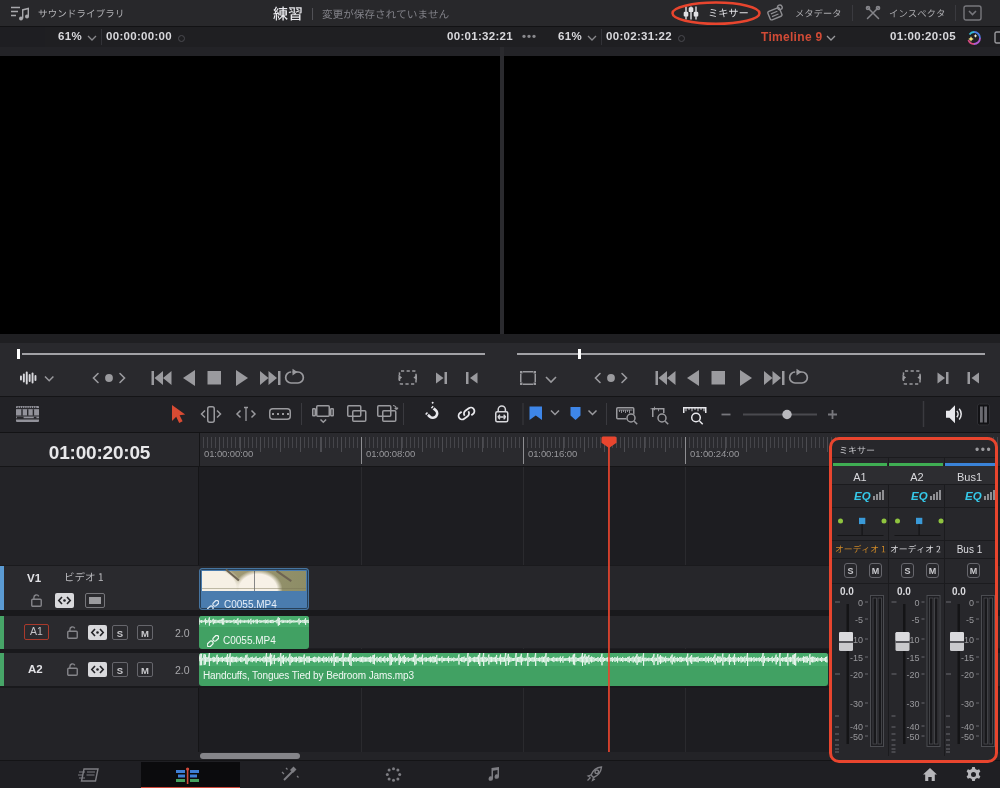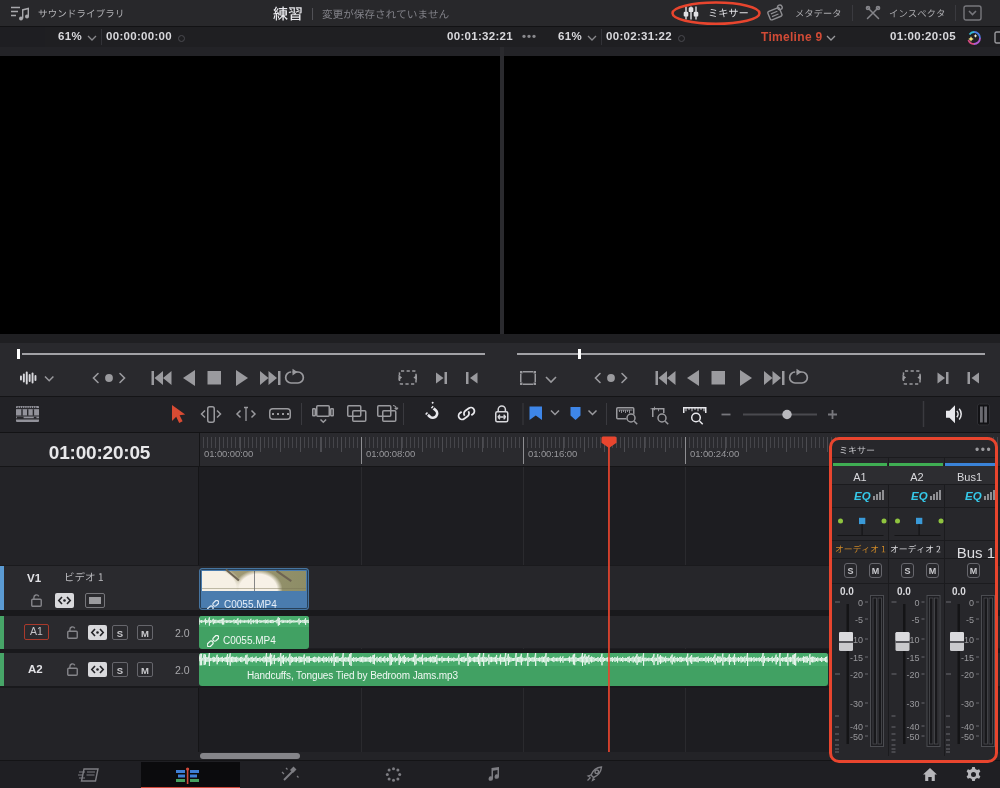--- a/index.html
+++ b/index.html
@@ -535,21 +535,21 @@
         </g>
       </svg>
       <span class="abs" style="left:24px;top:19px;font-size:10px;color:#f0f8f3;">C0055.MP4</span>
     </div>
 
     <div class="clip" style="left:199px;top:186px;width:629px;height:33px;border-radius:3px;overflow:hidden;background:#41a163;">
       <svg class="abs" style="left:0;top:0" width="629" height="13" viewBox="0 0 629 13" preserveAspectRatio="none">
         <rect width="629" height="13" fill="#48ab6c"></rect>
         <path d="M0 6.5 L0.0 4.8 L0.0 8.2 L0.0 6.5 L1.3 0.7 L1.3 12.3 L1.3 6.5 L2.6 0.8 L2.6 12.2 L2.6 6.5 L3.9 5.4 L3.9 7.6 L3.9 6.5 L5.2 1.0 L5.2 12.0 L5.2 6.5 L6.5 1.6 L6.5 11.4 L6.5 6.5 L7.8 4.2 L7.8 8.8 L7.8 6.5 L9.1 4.3 L9.1 8.7 L9.1 6.5 L10.4 -0.3 L10.4 13.3 L10.4 6.5 L11.7 4.9 L11.7 8.1 L11.7 6.5 L13.0 5.2 L13.0 7.8 L13.0 6.5 L14.3 3.8 L14.3 9.2 L14.3 6.5 L15.6 4.3 L15.6 8.7 L15.6 6.5 L16.9 4.7 L16.9 8.3 L16.9 6.5 L18.2 1.7 L18.2 11.3 L18.2 6.5 L19.5 4.0 L19.5 9.0 L19.5 6.5 L20.8 4.8 L20.8 8.2 L20.8 6.5 L22.1 4.5 L22.1 8.5 L22.1 6.5 L23.4 3.8 L23.4 9.2 L23.4 6.5 L24.7 5.0 L24.7 8.0 L24.7 6.5 L26.0 4.4 L26.0 8.6 L26.0 6.5 L27.3 3.9 L27.3 9.1 L27.3 6.5 L28.6 1.0 L28.6 12.0 L28.6 6.5 L29.9 3.9 L29.9 9.1 L29.9 6.5 L31.2 0.3 L31.2 12.7 L31.2 6.5 L32.5 3.9 L32.5 9.1 L32.5 6.5 L33.8 3.6 L33.8 9.4 L33.8 6.5 L35.1 4.0 L35.1 9.0 L35.1 6.5 L36.4 4.3 L36.4 8.7 L36.4 6.5 L37.7 3.7 L37.7 9.3 L37.7 6.5 L39.0 4.5 L39.0 8.5 L39.0 6.5 L40.3 5.3 L40.3 7.7 L40.3 6.5 L41.6 4.1 L41.6 8.9 L41.6 6.5 L42.9 3.8 L42.9 9.2 L42.9 6.5 L44.2 4.7 L44.2 8.3 L44.2 6.5 L45.5 5.4 L45.5 7.6 L45.5 6.5 L46.8 2.2 L46.8 10.8 L46.8 6.5 L48.1 1.6 L48.1 11.4 L48.1 6.5 L49.4 4.6 L49.4 8.4 L49.4 6.5 L50.7 5.3 L50.7 7.7 L50.7 6.5 L52.0 4.3 L52.0 8.7 L52.0 6.5 L53.3 3.8 L53.3 9.2 L53.3 6.5 L54.6 4.9 L54.6 8.1 L54.6 6.5 L55.9 4.7 L55.9 8.3 L55.9 6.5 L57.2 3.5 L57.2 9.5 L57.2 6.5 L58.5 5.1 L58.5 7.9 L58.5 6.5 L59.8 5.0 L59.8 8.0 L59.8 6.5 L61.1 4.2 L61.1 8.8 L61.1 6.5 L62.4 5.5 L62.4 7.5 L62.4 6.5 L63.7 4.7 L63.7 8.3 L63.7 6.5 L65.0 3.5 L65.0 9.5 L65.0 6.5 L66.3 4.4 L66.3 8.6 L66.3 6.5 L67.6 -0.5 L67.6 13.5 L67.6 6.5 L68.9 3.8 L68.9 9.2 L68.9 6.5 L70.2 3.8 L70.2 9.2 L70.2 6.5 L71.5 0.4 L71.5 12.6 L71.5 6.5 L72.8 1.7 L72.8 11.3 L72.8 6.5 L74.1 5.1 L74.1 7.9 L74.1 6.5 L75.4 1.9 L75.4 11.1 L75.4 6.5 L76.7 5.2 L76.7 7.8 L76.7 6.5 L78.0 5.4 L78.0 7.6 L78.0 6.5 L79.3 4.2 L79.3 8.8 L79.3 6.5 L80.6 4.9 L80.6 8.1 L80.6 6.5 L81.9 -0.3 L81.9 13.3 L81.9 6.5 L83.2 3.4 L83.2 9.6 L83.2 6.5 L84.5 2.0 L84.5 11.0 L84.5 6.5 L85.8 4.7 L85.8 8.3 L85.8 6.5 L87.1 3.7 L87.1 9.3 L87.1 6.5 L88.4 5.4 L88.4 7.6 L88.4 6.5 L89.7 4.4 L89.7 8.6 L89.7 6.5 L91.0 0.7 L91.0 12.3 L91.0 6.5 L92.3 3.4 L92.3 9.6 L92.3 6.5 L93.6 4.0 L93.6 9.0 L93.6 6.5 L94.9 4.7 L94.9 8.3 L94.9 6.5 L96.2 3.9 L96.2 9.1 L96.2 6.5 L97.5 3.8 L97.5 9.2 L97.5 6.5 L98.8 5.0 L98.8 8.0 L98.8 6.5 L100.1 3.4 L100.1 9.6 L100.1 6.5 L101.4 3.8 L101.4 9.2 L101.4 6.5 L102.7 3.9 L102.7 9.1 L102.7 6.5 L104.0 4.4 L104.0 8.6 L104.0 6.5 L105.3 1.5 L105.3 11.5 L105.3 6.5 L106.6 4.9 L106.6 8.1 L106.6 6.5 L107.9 3.5 L107.9 9.5 L107.9 6.5 L109.2 3.5 L109.2 9.5 L109.2 6.5 L110.5 3.5 L110.5 9.5 L110.5 6.5 L111.8 5.0 L111.8 8.0 L111.8 6.5 L113.1 5.1 L113.1 7.9 L113.1 6.5 L114.4 4.2 L114.4 8.8 L114.4 6.5 L115.7 3.7 L115.7 9.3 L115.7 6.5 L117.0 4.1 L117.0 8.9 L117.0 6.5 L118.3 5.3 L118.3 7.7 L118.3 6.5 L119.6 3.6 L119.6 9.4 L119.6 6.5 L120.9 3.9 L120.9 9.1 L120.9 6.5 L122.2 5.1 L122.2 7.9 L122.2 6.5 L123.5 4.8 L123.5 8.2 L123.5 6.5 L124.8 3.4 L124.8 9.6 L124.8 6.5 L126.1 4.6 L126.1 8.4 L126.1 6.5 L127.4 4.0 L127.4 9.0 L127.4 6.5 L128.7 5.2 L128.7 7.8 L128.7 6.5 L130.0 3.6 L130.0 9.4 L130.0 6.5 L131.3 5.2 L131.3 7.8 L131.3 6.5 L132.6 3.4 L132.6 9.6 L132.6 6.5 L133.9 4.7 L133.9 8.3 L133.9 6.5 L135.2 -0.7 L135.2 13.7 L135.2 6.5 L136.5 4.1 L136.5 8.9 L136.5 6.5 L137.8 3.5 L137.8 9.5 L137.8 6.5 L139.1 3.6 L139.1 9.4 L139.1 6.5 L140.4 5.0 L140.4 8.0 L140.4 6.5 L141.7 4.9 L141.7 8.1 L141.7 6.5 L143.0 4.2 L143.0 8.8 L143.0 6.5 L144.3 -0.5 L144.3 13.5 L144.3 6.5 L145.6 4.7 L145.6 8.3 L145.6 6.5 L146.9 4.2 L146.9 8.8 L146.9 6.5 L148.2 4.6 L148.2 8.4 L148.2 6.5 L149.5 4.4 L149.5 8.6 L149.5 6.5 L150.8 1.0 L150.8 12.0 L150.8 6.5 L152.1 -0.2 L152.1 13.2 L152.1 6.5 L153.4 5.1 L153.4 7.9 L153.4 6.5 L154.7 4.0 L154.7 9.0 L154.7 6.5 L156.0 4.8 L156.0 8.2 L156.0 6.5 L157.3 4.3 L157.3 8.7 L157.3 6.5 L158.6 5.2 L158.6 7.8 L158.6 6.5 L159.9 4.9 L159.9 8.1 L159.9 6.5 L161.2 3.9 L161.2 9.1 L161.2 6.5 L162.5 4.3 L162.5 8.7 L162.5 6.5 L163.8 3.6 L163.8 9.4 L163.8 6.5 L165.1 4.2 L165.1 8.8 L165.1 6.5 L166.4 4.4 L166.4 8.6 L166.4 6.5 L167.7 4.5 L167.7 8.5 L167.7 6.5 L169.0 4.5 L169.0 8.5 L169.0 6.5 L170.3 4.0 L170.3 9.0 L170.3 6.5 L171.6 3.5 L171.6 9.5 L171.6 6.5 L172.9 4.3 L172.9 8.7 L172.9 6.5 L174.2 2.0 L174.2 11.0 L174.2 6.5 L175.5 1.6 L175.5 11.4 L175.5 6.5 L176.8 5.3 L176.8 7.7 L176.8 6.5 L178.1 3.8 L178.1 9.2 L178.1 6.5 L179.4 5.1 L179.4 7.9 L179.4 6.5 L180.7 4.1 L180.7 8.9 L180.7 6.5 L182.0 3.6 L182.0 9.4 L182.0 6.5 L183.3 5.0 L183.3 8.0 L183.3 6.5 L184.6 4.6 L184.6 8.4 L184.6 6.5 L185.9 3.4 L185.9 9.6 L185.9 6.5 L187.2 5.1 L187.2 7.9 L187.2 6.5 L188.5 4.4 L188.5 8.6 L188.5 6.5 L189.8 5.1 L189.8 7.9 L189.8 6.5 L191.1 0.6 L191.1 12.4 L191.1 6.5 L192.4 1.3 L192.4 11.7 L192.4 6.5 L193.7 4.2 L193.7 8.8 L193.7 6.5 L195.0 5.3 L195.0 7.7 L195.0 6.5 L196.3 3.8 L196.3 9.2 L196.3 6.5 L197.6 5.2 L197.6 7.8 L197.6 6.5 L198.9 5.4 L198.9 7.6 L198.9 6.5 L200.2 1.0 L200.2 12.0 L200.2 6.5 L201.5 3.6 L201.5 9.4 L201.5 6.5 L202.8 4.9 L202.8 8.1 L202.8 6.5 L204.1 3.5 L204.1 9.5 L204.1 6.5 L205.4 2.2 L205.4 10.8 L205.4 6.5 L206.7 4.0 L206.7 9.0 L206.7 6.5 L208.0 5.3 L208.0 7.7 L208.0 6.5 L209.3 4.1 L209.3 8.9 L209.3 6.5 L210.6 5.3 L210.6 7.7 L210.6 6.5 L211.9 5.3 L211.9 7.7 L211.9 6.5 L213.2 4.5 L213.2 8.5 L213.2 6.5 L214.5 4.3 L214.5 8.7 L214.5 6.5 L215.8 0.7 L215.8 12.3 L215.8 6.5 L217.1 1.8 L217.1 11.2 L217.1 6.5 L218.4 5.4 L218.4 7.6 L218.4 6.5 L219.7 4.8 L219.7 8.2 L219.7 6.5 L221.0 3.9 L221.0 9.1 L221.0 6.5 L222.3 4.4 L222.3 8.6 L222.3 6.5 L223.6 1.6 L223.6 11.4 L223.6 6.5 L224.9 5.4 L224.9 7.6 L224.9 6.5 L226.2 4.3 L226.2 8.7 L226.2 6.5 L227.5 4.5 L227.5 8.5 L227.5 6.5 L228.8 5.2 L228.8 7.8 L228.8 6.5 L230.1 4.6 L230.1 8.4 L230.1 6.5 L231.4 3.7 L231.4 9.3 L231.4 6.5 L232.7 4.4 L232.7 8.6 L232.7 6.5 L234.0 3.4 L234.0 9.6 L234.0 6.5 L235.3 3.7 L235.3 9.3 L235.3 6.5 L236.6 4.1 L236.6 8.9 L236.6 6.5 L237.9 1.9 L237.9 11.1 L237.9 6.5 L239.2 5.3 L239.2 7.7 L239.2 6.5 L240.5 4.9 L240.5 8.1 L240.5 6.5 L241.8 5.3 L241.8 7.7 L241.8 6.5 L243.1 3.6 L243.1 9.4 L243.1 6.5 L244.4 4.9 L244.4 8.1 L244.4 6.5 L245.7 4.9 L245.7 8.1 L245.7 6.5 L247.0 5.1 L247.0 7.9 L247.0 6.5 L248.3 4.9 L248.3 8.1 L248.3 6.5 L249.6 3.4 L249.6 9.6 L249.6 6.5 L250.9 5.0 L250.9 8.0 L250.9 6.5 L252.2 4.8 L252.2 8.2 L252.2 6.5 L253.5 5.5 L253.5 7.5 L253.5 6.5 L254.8 4.5 L254.8 8.5 L254.8 6.5 L256.1 5.0 L256.1 8.0 L256.1 6.5 L257.4 5.4 L257.4 7.6 L257.4 6.5 L258.7 5.3 L258.7 7.7 L258.7 6.5 L260.0 1.4 L260.0 11.6 L260.0 6.5 L261.3 5.0 L261.3 8.0 L261.3 6.5 L262.6 4.4 L262.6 8.6 L262.6 6.5 L263.9 4.1 L263.9 8.9 L263.9 6.5 L265.2 3.6 L265.2 9.4 L265.2 6.5 L266.5 4.8 L266.5 8.2 L266.5 6.5 L267.8 5.1 L267.8 7.9 L267.8 6.5 L269.1 -0.3 L269.1 13.3 L269.1 6.5 L270.4 3.6 L270.4 9.4 L270.4 6.5 L271.7 3.9 L271.7 9.1 L271.7 6.5 L273.0 5.2 L273.0 7.8 L273.0 6.5 L274.3 4.4 L274.3 8.6 L274.3 6.5 L275.6 3.8 L275.6 9.2 L275.6 6.5 L276.9 4.2 L276.9 8.8 L276.9 6.5 L278.2 4.0 L278.2 9.0 L278.2 6.5 L279.5 1.9 L279.5 11.1 L279.5 6.5 L280.8 -0.3 L280.8 13.3 L280.8 6.5 L282.1 4.3 L282.1 8.7 L282.1 6.5 L283.4 4.2 L283.4 8.8 L283.4 6.5 L284.7 -0.1 L284.7 13.1 L284.7 6.5 L286.0 3.9 L286.0 9.1 L286.0 6.5 L287.3 4.3 L287.3 8.7 L287.3 6.5 L288.6 5.3 L288.6 7.7 L288.6 6.5 L289.9 1.5 L289.9 11.5 L289.9 6.5 L291.2 3.9 L291.2 9.1 L291.2 6.5 L292.5 3.9 L292.5 9.1 L292.5 6.5 L293.8 4.4 L293.8 8.6 L293.8 6.5 L295.1 4.5 L295.1 8.5 L295.1 6.5 L296.4 3.9 L296.4 9.1 L296.4 6.5 L297.7 1.9 L297.7 11.1 L297.7 6.5 L299.0 4.9 L299.0 8.1 L299.0 6.5 L300.3 4.8 L300.3 8.2 L300.3 6.5 L301.6 1.5 L301.6 11.5 L301.6 6.5 L302.9 4.1 L302.9 8.9 L302.9 6.5 L304.2 4.1 L304.2 8.9 L304.2 6.5 L305.5 4.4 L305.5 8.6 L305.5 6.5 L306.8 -0.4 L306.8 13.4 L306.8 6.5 L308.1 5.0 L308.1 8.0 L308.1 6.5 L309.4 0.9 L309.4 12.1 L309.4 6.5 L310.7 3.8 L310.7 9.2 L310.7 6.5 L312.0 4.5 L312.0 8.5 L312.0 6.5 L313.3 5.0 L313.3 8.0 L313.3 6.5 L314.6 5.0 L314.6 8.0 L314.6 6.5 L315.9 5.2 L315.9 7.8 L315.9 6.5 L317.2 -0.2 L317.2 13.2 L317.2 6.5 L318.5 4.4 L318.5 8.6 L318.5 6.5 L319.8 4.0 L319.8 9.0 L319.8 6.5 L321.1 3.6 L321.1 9.4 L321.1 6.5 L322.4 0.8 L322.4 12.2 L322.4 6.5 L323.7 4.5 L323.7 8.5 L323.7 6.5 L325.0 5.2 L325.0 7.8 L325.0 6.5 L326.3 4.8 L326.3 8.2 L326.3 6.5 L327.6 5.5 L327.6 7.5 L327.6 6.5 L328.9 -0.6 L328.9 13.6 L328.9 6.5 L330.2 4.0 L330.2 9.0 L330.2 6.5 L331.5 4.9 L331.5 8.1 L331.5 6.5 L332.8 4.6 L332.8 8.4 L332.8 6.5 L334.1 4.2 L334.1 8.8 L334.1 6.5 L335.4 4.6 L335.4 8.4 L335.4 6.5 L336.7 -0.3 L336.7 13.3 L336.7 6.5 L338.0 4.9 L338.0 8.1 L338.0 6.5 L339.3 4.9 L339.3 8.1 L339.3 6.5 L340.6 4.4 L340.6 8.6 L340.6 6.5 L341.9 4.7 L341.9 8.3 L341.9 6.5 L343.2 3.6 L343.2 9.4 L343.2 6.5 L344.5 4.1 L344.5 8.9 L344.5 6.5 L345.8 3.5 L345.8 9.5 L345.8 6.5 L347.1 0.1 L347.1 12.9 L347.1 6.5 L348.4 4.5 L348.4 8.5 L348.4 6.5 L349.7 4.1 L349.7 8.9 L349.7 6.5 L351.0 5.4 L351.0 7.6 L351.0 6.5 L352.3 5.2 L352.3 7.8 L352.3 6.5 L353.6 4.7 L353.6 8.3 L353.6 6.5 L354.9 3.9 L354.9 9.1 L354.9 6.5 L356.2 4.9 L356.2 8.1 L356.2 6.5 L357.5 4.8 L357.5 8.2 L357.5 6.5 L358.8 4.6 L358.8 8.4 L358.8 6.5 L360.1 5.1 L360.1 7.9 L360.1 6.5 L361.4 3.6 L361.4 9.4 L361.4 6.5 L362.7 5.0 L362.7 8.0 L362.7 6.5 L364.0 3.4 L364.0 9.6 L364.0 6.5 L365.3 5.2 L365.3 7.8 L365.3 6.5 L366.6 5.3 L366.6 7.7 L366.6 6.5 L367.9 5.3 L367.9 7.7 L367.9 6.5 L369.2 4.9 L369.2 8.1 L369.2 6.5 L370.5 3.6 L370.5 9.4 L370.5 6.5 L371.8 4.6 L371.8 8.4 L371.8 6.5 L373.1 4.4 L373.1 8.6 L373.1 6.5 L374.4 1.5 L374.4 11.5 L374.4 6.5 L375.7 0.8 L375.7 12.2 L375.7 6.5 L377.0 4.2 L377.0 8.8 L377.0 6.5 L378.3 5.0 L378.3 8.0 L378.3 6.5 L379.6 4.9 L379.6 8.1 L379.6 6.5 L380.9 4.5 L380.9 8.5 L380.9 6.5 L382.2 3.7 L382.2 9.3 L382.2 6.5 L383.5 0.1 L383.5 12.9 L383.5 6.5 L384.8 3.6 L384.8 9.4 L384.8 6.5 L386.1 1.1 L386.1 11.9 L386.1 6.5 L387.4 3.5 L387.4 9.5 L387.4 6.5 L388.7 3.7 L388.7 9.3 L388.7 6.5 L390.0 1.9 L390.0 11.1 L390.0 6.5 L391.3 4.4 L391.3 8.6 L391.3 6.5 L392.6 3.5 L392.6 9.5 L392.6 6.5 L393.9 4.1 L393.9 8.9 L393.9 6.5 L395.2 4.5 L395.2 8.5 L395.2 6.5 L396.5 5.4 L396.5 7.6 L396.5 6.5 L397.8 5.0 L397.8 8.0 L397.8 6.5 L399.1 4.1 L399.1 8.9 L399.1 6.5 L400.4 5.2 L400.4 7.8 L400.4 6.5 L401.7 4.1 L401.7 8.9 L401.7 6.5 L403.0 0.7 L403.0 12.3 L403.0 6.5 L404.3 4.2 L404.3 8.8 L404.3 6.5 L405.6 5.0 L405.6 8.0 L405.6 6.5 L406.9 5.4 L406.9 7.6 L406.9 6.5 L408.2 4.5 L408.2 8.5 L408.2 6.5 L409.5 4.1 L409.5 8.9 L409.5 6.5 L410.8 4.5 L410.8 8.5 L410.8 6.5 L412.1 4.9 L412.1 8.1 L412.1 6.5 L413.4 4.0 L413.4 9.0 L413.4 6.5 L414.7 5.4 L414.7 7.6 L414.7 6.5 L416.0 4.1 L416.0 8.9 L416.0 6.5 L417.3 4.9 L417.3 8.1 L417.3 6.5 L418.6 3.5 L418.6 9.5 L418.6 6.5 L419.9 5.4 L419.9 7.6 L419.9 6.5 L421.2 4.6 L421.2 8.4 L421.2 6.5 L422.5 5.0 L422.5 8.0 L422.5 6.5 L423.8 3.9 L423.8 9.1 L423.8 6.5 L425.1 5.0 L425.1 8.0 L425.1 6.5 L426.4 4.8 L426.4 8.2 L426.4 6.5 L427.7 5.0 L427.7 8.0 L427.7 6.5 L429.0 3.9 L429.0 9.1 L429.0 6.5 L430.3 3.5 L430.3 9.5 L430.3 6.5 L431.6 5.1 L431.6 7.9 L431.6 6.5 L432.9 4.6 L432.9 8.4 L432.9 6.5 L434.2 3.5 L434.2 9.5 L434.2 6.5 L435.5 4.6 L435.5 8.4 L435.5 6.5 L436.8 3.4 L436.8 9.6 L436.8 6.5 L438.1 1.1 L438.1 11.9 L438.1 6.5 L439.4 3.6 L439.4 9.4 L439.4 6.5 L440.7 3.9 L440.7 9.1 L440.7 6.5 L442.0 3.5 L442.0 9.5 L442.0 6.5 L443.3 5.1 L443.3 7.9 L443.3 6.5 L444.6 0.3 L444.6 12.7 L444.6 6.5 L445.9 4.7 L445.9 8.3 L445.9 6.5 L447.2 4.8 L447.2 8.2 L447.2 6.5 L448.5 5.5 L448.5 7.5 L448.5 6.5 L449.8 4.7 L449.8 8.3 L449.8 6.5 L451.1 5.2 L451.1 7.8 L451.1 6.5 L452.4 5.0 L452.4 8.0 L452.4 6.5 L453.7 3.8 L453.7 9.2 L453.7 6.5 L455.0 0.9 L455.0 12.1 L455.0 6.5 L456.3 4.7 L456.3 8.3 L456.3 6.5 L457.6 5.1 L457.6 7.9 L457.6 6.5 L458.9 1.1 L458.9 11.9 L458.9 6.5 L460.2 3.8 L460.2 9.2 L460.2 6.5 L461.5 2.1 L461.5 10.9 L461.5 6.5 L462.8 3.5 L462.8 9.5 L462.8 6.5 L464.1 3.9 L464.1 9.1 L464.1 6.5 L465.4 4.8 L465.4 8.2 L465.4 6.5 L466.7 3.5 L466.7 9.5 L466.7 6.5 L468.0 4.9 L468.0 8.1 L468.0 6.5 L469.3 4.8 L469.3 8.2 L469.3 6.5 L470.6 5.5 L470.6 7.5 L470.6 6.5 L471.9 3.6 L471.9 9.4 L471.9 6.5 L473.2 1.6 L473.2 11.4 L473.2 6.5 L474.5 4.5 L474.5 8.5 L474.5 6.5 L475.8 3.5 L475.8 9.5 L475.8 6.5 L477.1 4.9 L477.1 8.1 L477.1 6.5 L478.4 4.4 L478.4 8.6 L478.4 6.5 L479.7 5.1 L479.7 7.9 L479.7 6.5 L481.0 3.9 L481.0 9.1 L481.0 6.5 L482.3 3.9 L482.3 9.1 L482.3 6.5 L483.6 4.8 L483.6 8.2 L483.6 6.5 L484.9 4.7 L484.9 8.3 L484.9 6.5 L486.2 5.3 L486.2 7.7 L486.2 6.5 L487.5 3.9 L487.5 9.1 L487.5 6.5 L488.8 0.6 L488.8 12.4 L488.8 6.5 L490.1 4.8 L490.1 8.2 L490.1 6.5 L491.4 3.6 L491.4 9.4 L491.4 6.5 L492.7 2.0 L492.7 11.0 L492.7 6.5 L494.0 4.4 L494.0 8.6 L494.0 6.5 L495.3 4.5 L495.3 8.5 L495.3 6.5 L496.6 4.6 L496.6 8.4 L496.6 6.5 L497.9 4.1 L497.9 8.9 L497.9 6.5 L499.2 3.7 L499.2 9.3 L499.2 6.5 L500.5 5.2 L500.5 7.8 L500.5 6.5 L501.8 4.8 L501.8 8.2 L501.8 6.5 L503.1 4.7 L503.1 8.3 L503.1 6.5 L504.4 5.0 L504.4 8.0 L504.4 6.5 L505.7 4.9 L505.7 8.1 L505.7 6.5 L507.0 3.6 L507.0 9.4 L507.0 6.5 L508.3 4.8 L508.3 8.2 L508.3 6.5 L509.6 3.4 L509.6 9.6 L509.6 6.5 L510.9 5.0 L510.9 8.0 L510.9 6.5 L512.2 4.1 L512.2 8.9 L512.2 6.5 L513.5 5.2 L513.5 7.8 L513.5 6.5 L514.8 3.8 L514.8 9.2 L514.8 6.5 L516.1 1.4 L516.1 11.6 L516.1 6.5 L517.4 5.2 L517.4 7.8 L517.4 6.5 L518.7 3.4 L518.7 9.6 L518.7 6.5 L520.0 3.5 L520.0 9.5 L520.0 6.5 L521.3 3.7 L521.3 9.3 L521.3 6.5 L522.6 4.9 L522.6 8.1 L522.6 6.5 L523.9 0.5 L523.9 12.5 L523.9 6.5 L525.2 4.2 L525.2 8.8 L525.2 6.5 L526.5 4.7 L526.5 8.3 L526.5 6.5 L527.8 5.0 L527.8 8.0 L527.8 6.5 L529.1 4.2 L529.1 8.8 L529.1 6.5 L530.4 1.3 L530.4 11.7 L530.4 6.5 L531.7 4.0 L531.7 9.0 L531.7 6.5 L533.0 4.8 L533.0 8.2 L533.0 6.5 L534.3 3.8 L534.3 9.2 L534.3 6.5 L535.6 1.1 L535.6 11.9 L535.6 6.5 L536.9 4.3 L536.9 8.7 L536.9 6.5 L538.2 5.3 L538.2 7.7 L538.2 6.5 L539.5 4.0 L539.5 9.0 L539.5 6.5 L540.8 4.9 L540.8 8.1 L540.8 6.5 L542.1 3.5 L542.1 9.5 L542.1 6.5 L543.4 4.3 L543.4 8.7 L543.4 6.5 L544.7 4.6 L544.7 8.4 L544.7 6.5 L546.0 3.4 L546.0 9.6 L546.0 6.5 L547.3 5.0 L547.3 8.0 L547.3 6.5 L548.6 -0.5 L548.6 13.5 L548.6 6.5 L549.9 4.6 L549.9 8.4 L549.9 6.5 L551.2 4.6 L551.2 8.4 L551.2 6.5 L552.5 4.5 L552.5 8.5 L552.5 6.5 L553.8 5.4 L553.8 7.6 L553.8 6.5 L555.1 4.1 L555.1 8.9 L555.1 6.5 L556.4 5.3 L556.4 7.7 L556.4 6.5 L557.7 4.7 L557.7 8.3 L557.7 6.5 L559.0 5.2 L559.0 7.8 L559.0 6.5 L560.3 4.4 L560.3 8.6 L560.3 6.5 L561.6 5.2 L561.6 7.8 L561.6 6.5 L562.9 3.8 L562.9 9.2 L562.9 6.5 L564.2 -0.6 L564.2 13.6 L564.2 6.5 L565.5 3.4 L565.5 9.6 L565.5 6.5 L566.8 5.3 L566.8 7.7 L566.8 6.5 L568.1 4.7 L568.1 8.3 L568.1 6.5 L569.4 4.2 L569.4 8.8 L569.4 6.5 L570.7 5.1 L570.7 7.9 L570.7 6.5 L572.0 5.0 L572.0 8.0 L572.0 6.5 L573.3 3.7 L573.3 9.3 L573.3 6.5 L574.6 5.1 L574.6 7.9 L574.6 6.5 L575.9 4.6 L575.9 8.4 L575.9 6.5 L577.2 1.6 L577.2 11.4 L577.2 6.5 L578.5 4.0 L578.5 9.0 L578.5 6.5 L579.8 5.4 L579.8 7.6 L579.8 6.5 L581.1 -0.3 L581.1 13.3 L581.1 6.5 L582.4 5.2 L582.4 7.8 L582.4 6.5 L583.7 4.3 L583.7 8.7 L583.7 6.5 L585.0 4.8 L585.0 8.2 L585.0 6.5 L586.3 4.2 L586.3 8.8 L586.3 6.5 L587.6 4.1 L587.6 8.9 L587.6 6.5 L588.9 0.4 L588.9 12.6 L588.9 6.5 L590.2 4.4 L590.2 8.6 L590.2 6.5 L591.5 3.9 L591.5 9.1 L591.5 6.5 L592.8 4.5 L592.8 8.5 L592.8 6.5 L594.1 1.9 L594.1 11.1 L594.1 6.5 L595.4 1.0 L595.4 12.0 L595.4 6.5 L596.7 0.4 L596.7 12.6 L596.7 6.5 L598.0 5.3 L598.0 7.7 L598.0 6.5 L599.3 3.8 L599.3 9.2 L599.3 6.5 L600.6 5.3 L600.6 7.7 L600.6 6.5 L601.9 4.7 L601.9 8.3 L601.9 6.5 L603.2 5.2 L603.2 7.8 L603.2 6.5 L604.5 3.4 L604.5 9.6 L604.5 6.5 L605.8 3.8 L605.8 9.2 L605.8 6.5 L607.1 3.4 L607.1 9.6 L607.1 6.5 L608.4 3.5 L608.4 9.5 L608.4 6.5 L609.7 5.1 L609.7 7.9 L609.7 6.5 L611.0 1.2 L611.0 11.8 L611.0 6.5 L612.3 3.9 L612.3 9.1 L612.3 6.5 L613.6 3.6 L613.6 9.4 L613.6 6.5 L614.9 3.8 L614.9 9.2 L614.9 6.5 L616.2 4.4 L616.2 8.6 L616.2 6.5 L617.5 5.0 L617.5 8.0 L617.5 6.5 L618.8 4.4 L618.8 8.6 L618.8 6.5 L620.1 5.4 L620.1 7.6 L620.1 6.5 L621.4 5.1 L621.4 7.9 L621.4 6.5 L622.7 4.0 L622.7 9.0 L622.7 6.5 L624.0 5.1 L624.0 7.9 L624.0 6.5 L625.3 5.2 L625.3 7.8 L625.3 6.5 L626.6 4.1 L626.6 8.9 L626.6 6.5 L627.9 3.6 L627.9 9.4 L627.9 6.5" stroke="#ecf7f0" stroke-width="0.9" fill="none"></path>
       </svg>
-      <span class="abs" style="left:4px;top:17px;font-size:10px;letter-spacing:-0.1px;color:#f0f8f3;margin-left:44px;">Handcuffs, Tongues Tied by Bedroom Jams.mp3</span>
+      <span class="abs" style="left:4px;top:17px;font-size:10px;letter-spacing:-0.1px;color:#f0f8f3;">Handcuffs, Tongues Tied by Bedroom Jams.mp3</span>
     </div>
   </div>
 
   <div class="abs" style="left:0;top:752px;width:1000px;height:8px;background:#232327;">
     <div class="abs" style="left:200px;top:1px;width:100px;height:6px;background:#85858a;border-radius:3px;"></div>
   </div>
 
   <div id="bbar" class="abs">
     <div class="abs" style="left:141px;top:1px;width:99px;height:24.5px;background:#0b0b0d;"></div>
     <div class="abs" style="left:141px;top:25.5px;width:99px;height:2.5px;background:#d0493a;"></div>
@@ -693,21 +693,21 @@
             <g fill="#dcdce0">
               <path transform="translate(0.00,8.36) scale(0.008800,-0.008800)" d="M86 141 144 76C323 171 498 333 581 451L584 88C584 61 576 48 547 48C510 48 454 52 406 60L413 -22C462 -26 521 -28 573 -28C633 -28 664 0 664 52C663 177 660 376 657 526H816C840 526 875 525 898 524V608C878 606 839 602 813 602H656L654 699C654 727 656 755 660 783H567C571 762 573 737 576 699L579 602H215C184 602 152 605 123 608V523C154 525 183 526 217 526H546C467 406 289 240 86 141Z"></path>
               <path transform="translate(8.80,8.36) scale(0.008800,-0.008800)" d="M102 433V335C133 338 186 340 241 340C316 340 715 340 790 340C835 340 877 336 897 335V433C875 431 839 428 789 428C715 428 315 428 241 428C185 428 132 431 102 433Z"></path>
               <path transform="translate(17.60,8.36) scale(0.008800,-0.008800)" d="M203 731V648C229 650 262 651 295 651C352 651 585 651 640 651C669 651 704 650 733 648V731C704 727 669 725 640 725C585 725 352 725 294 725C262 725 232 728 203 731ZM785 812 732 790C759 752 793 692 813 651L867 675C847 716 810 777 785 812ZM895 852 842 830C871 792 903 736 925 692L979 716C960 753 921 816 895 852ZM85 480V397C112 399 141 399 171 399H471C468 304 457 220 413 151C374 88 302 30 224 -2L298 -57C383 -13 459 59 495 125C535 200 551 291 554 399H826C850 399 882 398 904 397V480C880 476 847 475 826 475C773 475 229 475 171 475C140 475 112 477 85 480Z"></path>
               <path transform="translate(26.40,8.36) scale(0.008800,-0.008800)" d="M122 258 160 184C273 219 389 271 473 316V10C473 -21 471 -62 469 -78H561C557 -62 556 -21 556 10V366C647 425 732 498 782 553L720 613C669 549 577 467 482 409C401 359 254 289 122 258Z"></path>
               <path transform="translate(35.20,8.36) scale(0.008800,-0.008800)" d="M86 141 144 76C323 171 498 333 581 451L584 88C584 61 576 48 547 48C510 48 454 52 406 60L413 -22C462 -26 521 -28 573 -28C633 -28 664 0 664 52C663 177 660 376 657 526H816C840 526 875 525 898 524V608C878 606 839 602 813 602H656L654 699C654 727 656 755 660 783H567C571 762 573 737 576 699L579 602H215C184 602 152 605 123 608V523C154 525 183 526 217 526H546C467 406 289 240 86 141Z"></path>
               <path transform="translate(45.97,8.36) scale(0.008800,-0.008800)" d="M44 0H505V79H302C265 79 220 75 182 72C354 235 470 384 470 531C470 661 387 746 256 746C163 746 99 704 40 639L93 587C134 636 185 672 245 672C336 672 380 611 380 527C380 401 274 255 44 54Z"></path>
             </g>
           </svg>
         </div>
-    <span class="abs" style="left:112px;top:107px;width:51px;text-align:right;font-size:15px;color:#dcdce0;white-space:nowrap;">Bus 1</span>
+    <span class="abs" style="left:112px;top:107px;width:51px;text-align:center;font-size:10px;color:#dcdce0;white-space:nowrap;">Bus 1</span>
 
     <div class="abs" style="left:0;top:146px;width:163px;height:1px;background:#1b1b1e;"></div>
     <div class="tbtn" style="left:12px;top:126px;width:13px;height:15px;line-height:15px;font-size:9px;border-radius:3px;">S</div>
     <div class="tbtn" style="left:37px;top:126px;width:13px;height:15px;line-height:15px;font-size:9px;border-radius:3px;">M</div>
     <div class="tbtn" style="left:69px;top:126px;width:13px;height:15px;line-height:15px;font-size:9px;border-radius:3px;">S</div>
     <div class="tbtn" style="left:94px;top:126px;width:13px;height:15px;line-height:15px;font-size:9px;border-radius:3px;">M</div>
     <div class="tbtn" style="left:135px;top:126px;width:13px;height:15px;line-height:15px;font-size:9px;border-radius:3px;">M</div>
 
     <span class="abs" style="left:8px;top:149px;font-size:10px;font-weight:bold;color:#d8d8dc;">0.0</span>
     <span class="abs" style="left:65px;top:149px;font-size:10px;font-weight:bold;color:#d8d8dc;">0.0</span>

